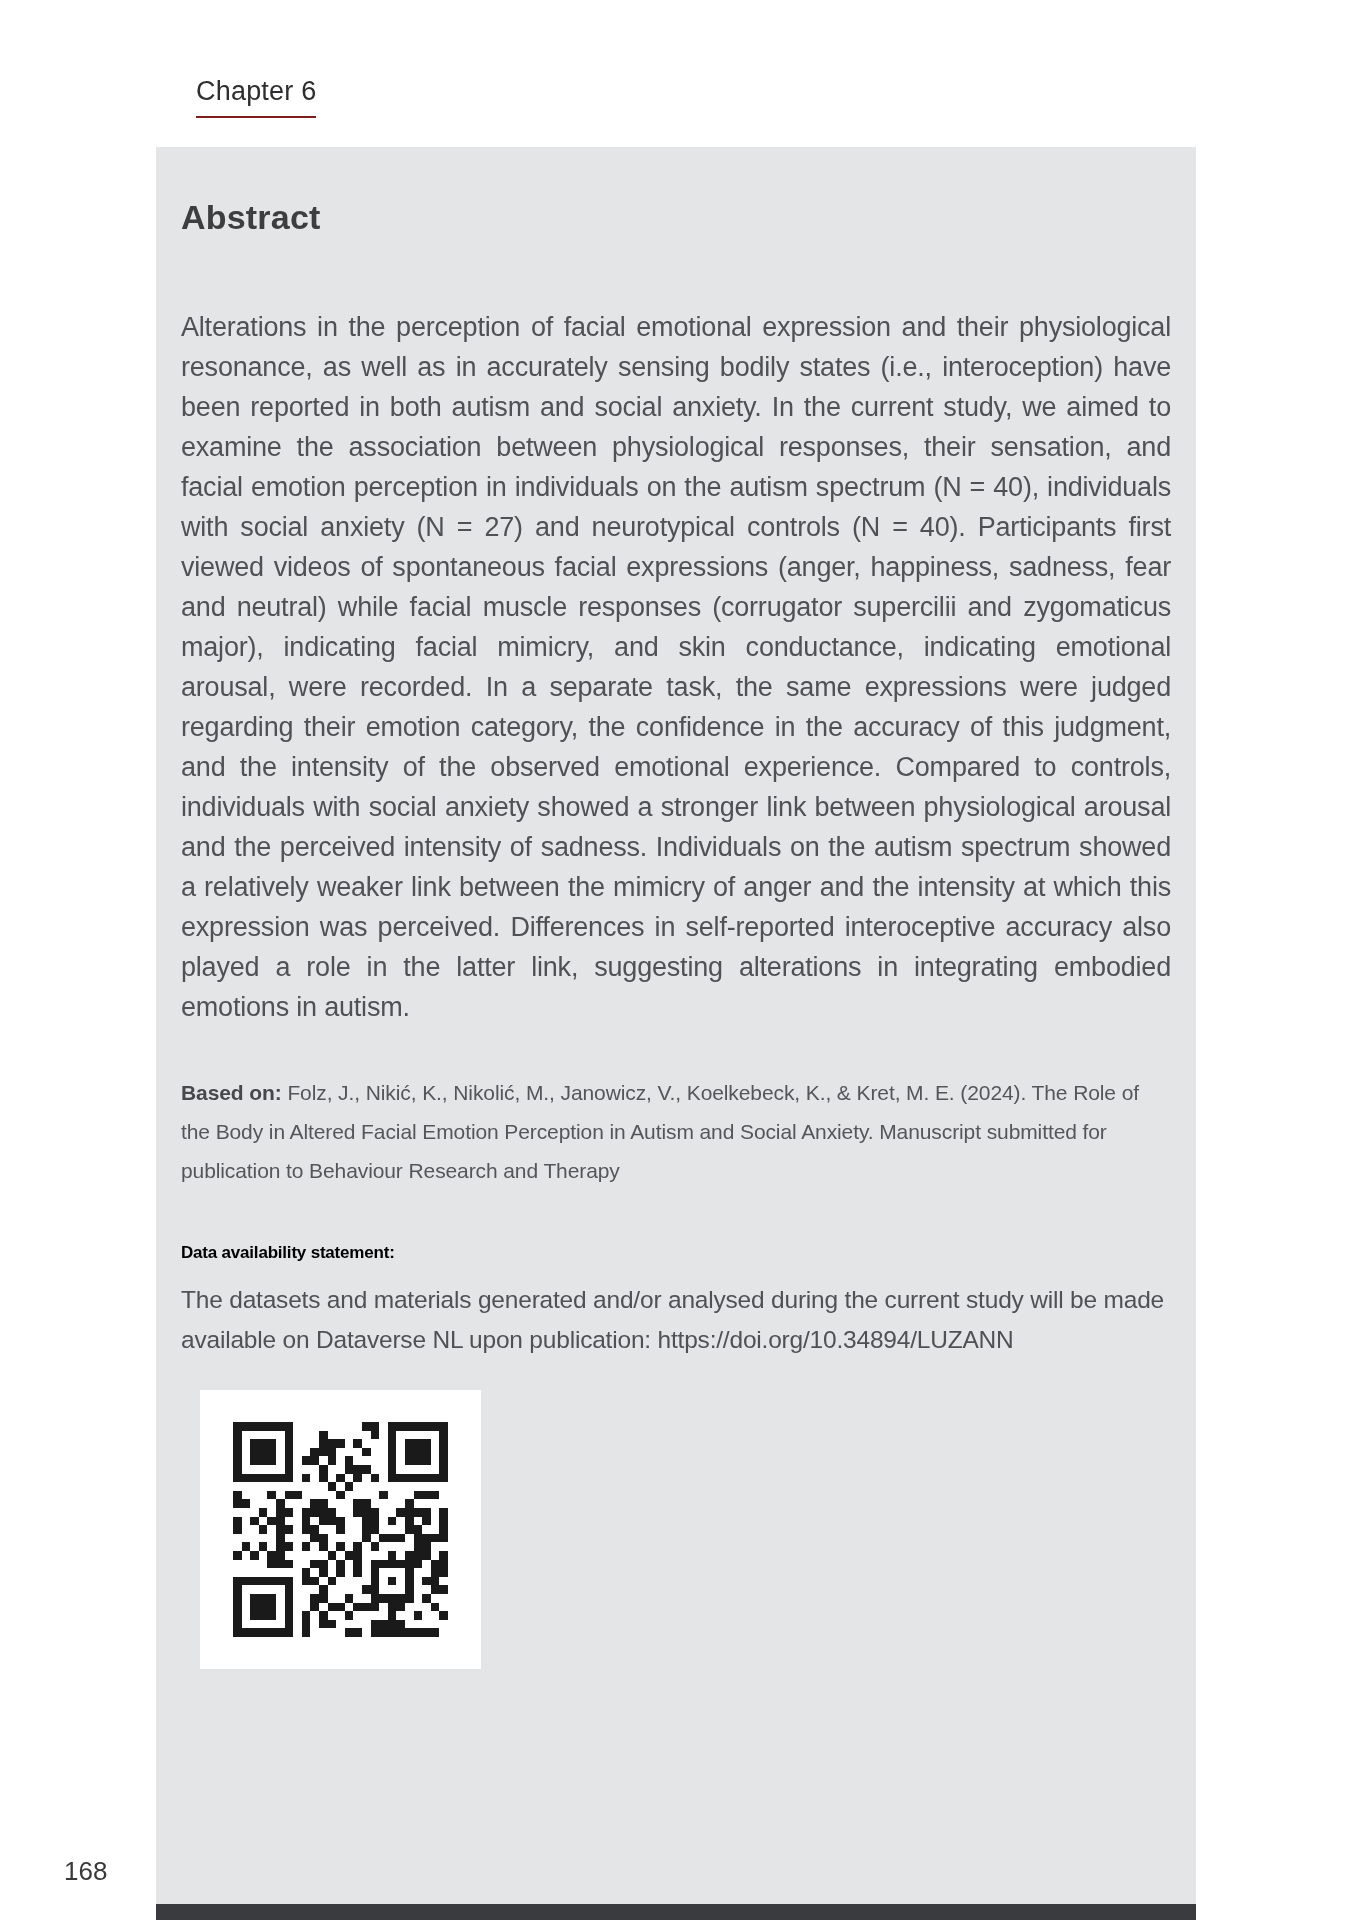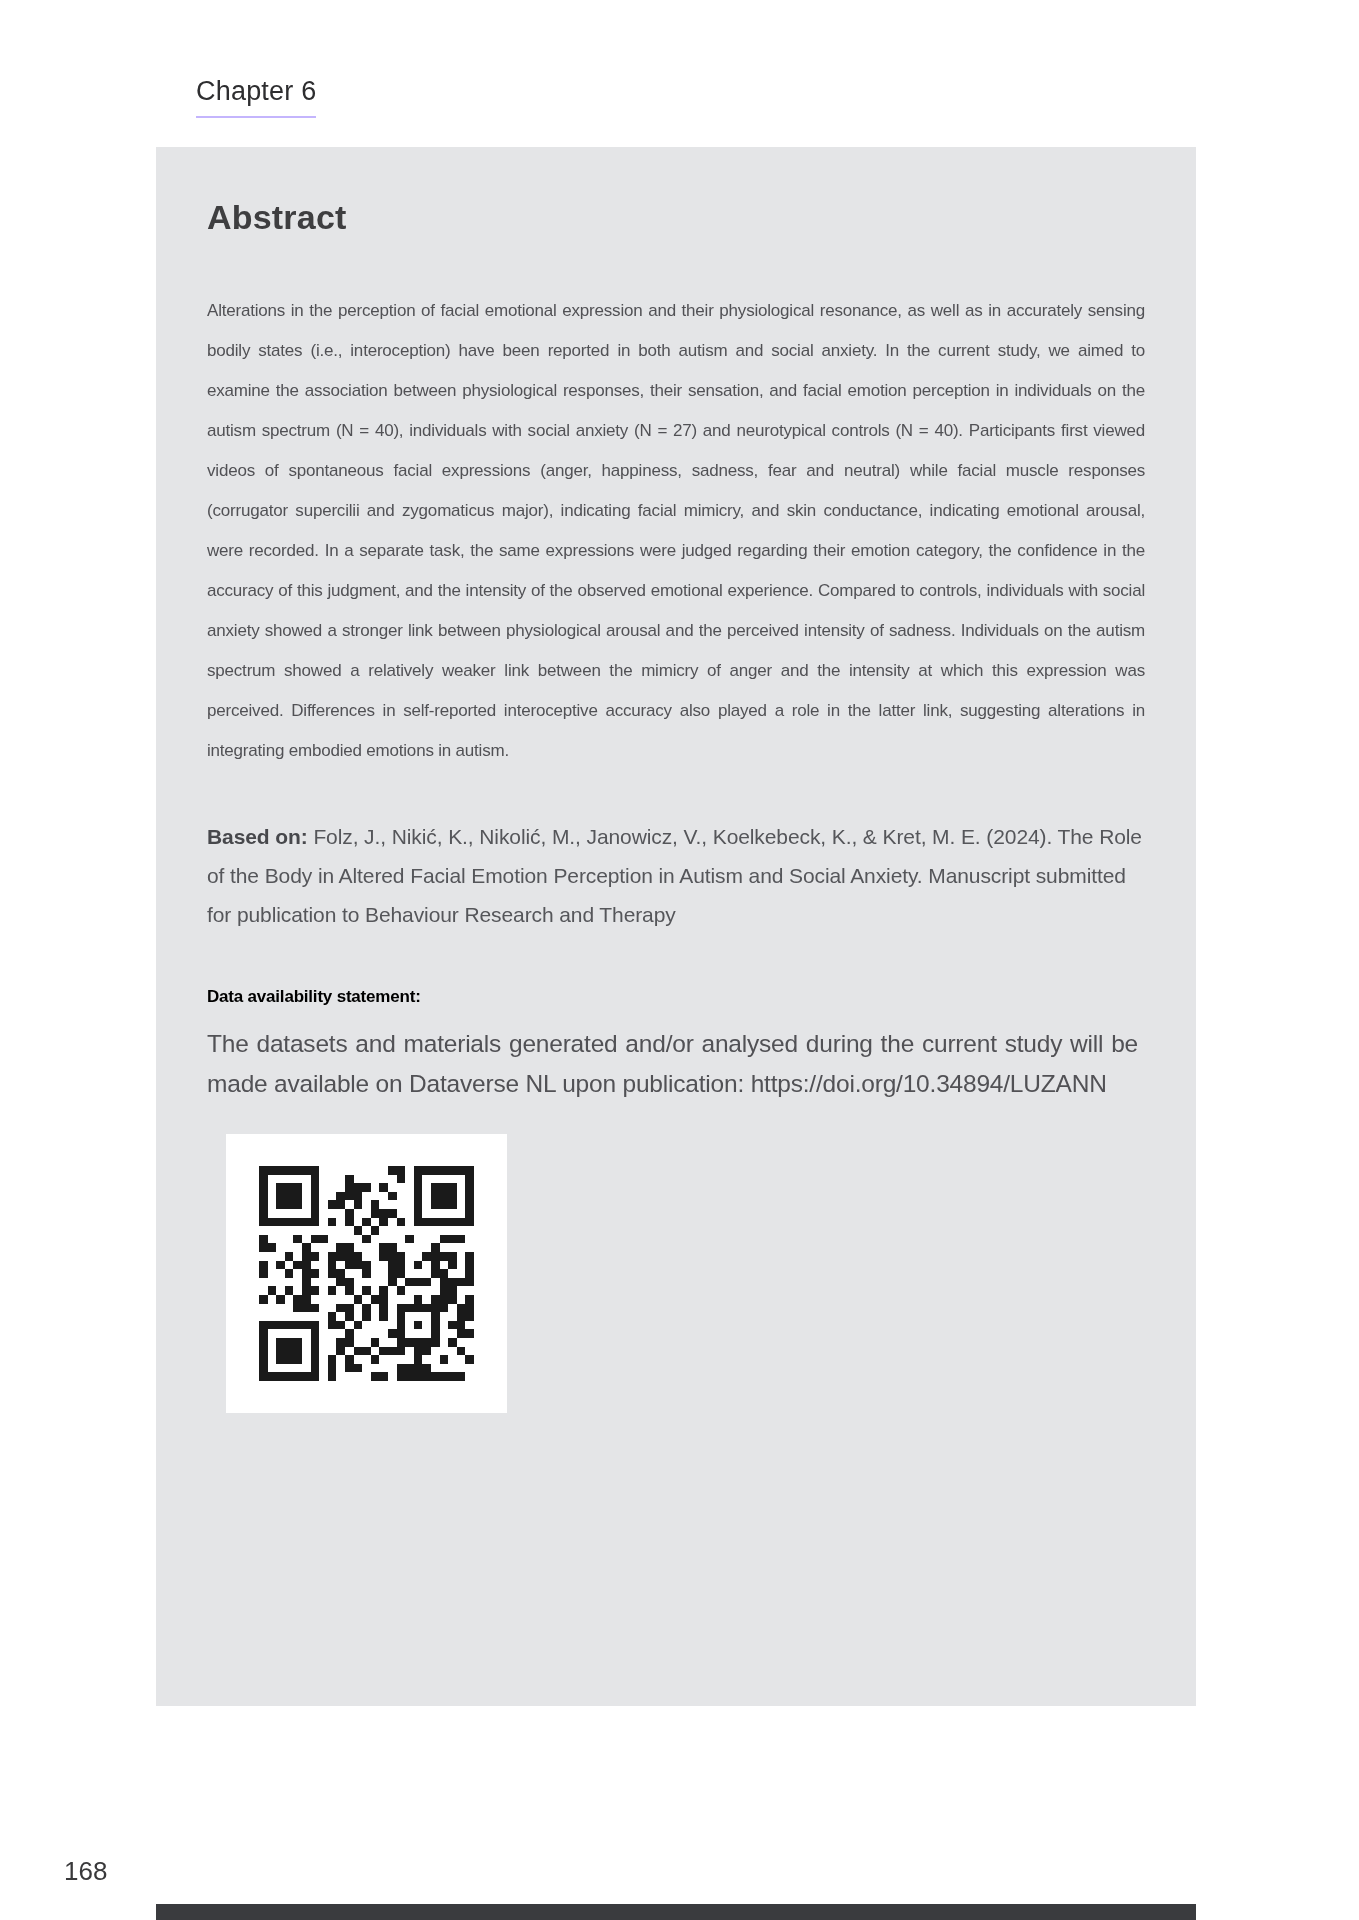--- a/index.html
+++ b/index.html
@@ -5,31 +5,31 @@
   html,body{margin:0;padding:0;}
   body{
     width:1359px;height:1920px;position:relative;background:#ffffff;
     font-family:"Liberation Sans","DejaVu Sans",sans-serif;
     overflow:hidden;
   }
   .chapter{
     position:absolute;left:196px;top:76px;
     font-size:27px;color:#2e2e30;letter-spacing:0.2px;
   }
-  .chapter span{display:inline-block;padding-bottom:9px;border-bottom:2px solid #c4b5fd;}
+  .chapter span{display:inline-block;padding-bottom:9px;border-bottom:2px solid #7f1d1d;}
   .panel{
-    position:absolute;left:156px;top:147px;width:1040px;height:1559px;
-    background:#e4e5e7;box-sizing:border-box;padding:0 51px;
+    position:absolute;left:156px;top:147px;width:1040px;height:1757px;
+    background:#e4e5e7;box-sizing:border-box;padding:0 25px;
   }
   h1.title{
     margin:52px 0 0 0;font-size:34px;line-height:36px;
     color:#3e3e40;font-weight:bold;letter-spacing:0.2px;
   }
   p.abstract{
-    margin:56px 0 0 0;font-size:17px;line-height:40px;color:#515155;
+    margin:72px 0 0 0;font-size:27px;line-height:40px;color:#515155;
     text-align:justify;letter-spacing:-0.2px;font-weight:300;
   }
   p.citation{
     margin:46px 0 0 0;font-size:21px;line-height:39px;color:#55565a;
     letter-spacing:-0.1px;
   }
   p.citation b{color:#47484c;}
   h2.subhead{
     margin:46px 0 0 0;font-size:17px;line-height:34px;color:#000000;
     font-weight:bold;letter-spacing:-0.2px;

